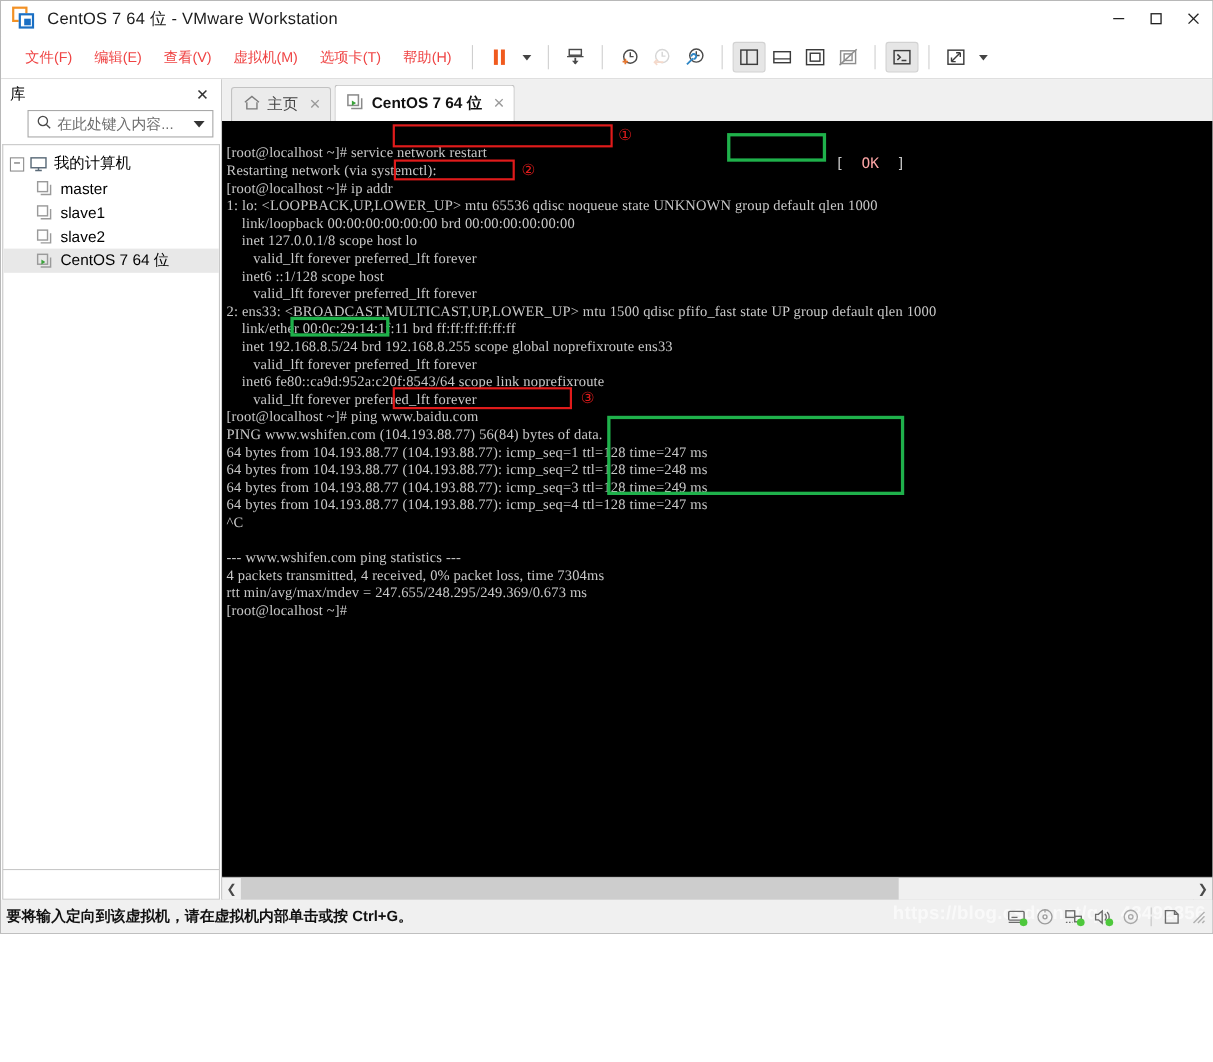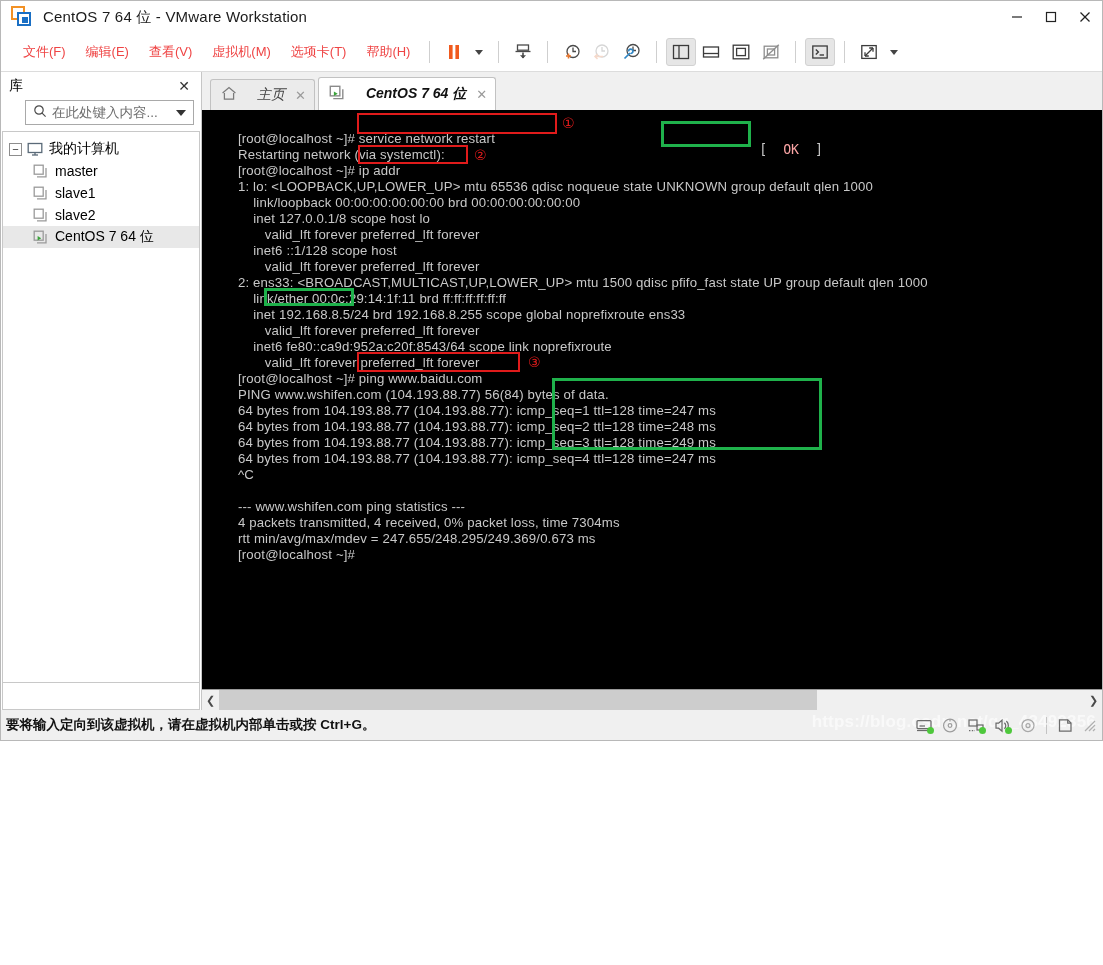--- a/index.html
+++ b/index.html
@@ -2,21 +2,21 @@
 <html><head>
 <meta charset="utf-8">
 <style>
   html,body{margin:0;padding:0;}
   body{
     width:1103px;height:965px;overflow:hidden;
     font-family:"Liberation Sans","DejaVu Sans",sans-serif;
     font-size:13px;color:#000;background:#ffffff;
     -webkit-font-smoothing:antialiased;
   }
-  .app{position:relative;width:1103px;height:741px;background:#fff;
+  .app{position:relative;width:1103px;height:849px;background:#fff;
        border:1px solid #b8b8b8;box-sizing:border-box;display:flex;flex-direction:column;}
 
   
   .titlebar{height:32px;flex:0 0 32px;display:flex;align-items:center;background:#ffffff;}
   .title-icon{width:22px;height:22px;margin-left:10px;margin-right:10px;position:relative;flex:0 0 22px;}
   .title-icon .sq1{position:absolute;left:0;top:0;width:14px;height:14px;border:2.5px solid #f29125;box-sizing:border-box;}
   .title-icon .sq2{position:absolute;left:6px;top:6px;width:14px;height:14px;border:2.5px solid #1a6fc4;box-sizing:border-box;background:#fff;}
   .title-icon .sq2 i{position:absolute;left:3px;top:3px;width:6px;height:6px;background:#1a6fc4;display:block;}
   .title-text{font-size:15px;color:#1b1b1b;letter-spacing:0.2px;}
   .win-btns{margin-left:auto;display:flex;height:32px;}
@@ -49,28 +49,28 @@
   .tree-row .ic{margin-right:6px;flex:0 0 auto;display:flex;align-items:center;}
   .tree-child{padding-left:30px;}
   .lib-bottom{height:26px;border:1px solid #c8c8c8;border-top:1px solid #c8c8c8;margin:0 1px;}
 
   
   .right{flex:1 1 auto;display:flex;flex-direction:column;min-width:0;background:#f0f0f0;}
   .tabstrip{height:38px;flex:0 0 38px;display:flex;align-items:flex-end;background:#f0f0f0;padding-left:8px;}
   .tab{height:30px;display:flex;align-items:center;padding:0 8px 0 10px;border:1px solid #c2c2c2;border-bottom:none;
        background:#ebebeb;border-radius:3px 3px 0 0;margin-right:3px;font-size:14px;color:#444;}
   .tab.active{background:#ffffff;color:#111;font-weight:bold;height:32px;}
-  .tab .tlabel{margin:0 10px 0 20px;white-space:nowrap;font-style:italic;}
+  .tab .tlabel{margin:0 10px 0 6px;white-space:nowrap;}
   .tab .tclose{color:#9a9a9a;font-size:13px;}
 
   
   .vmarea{flex:1 1 auto;display:flex;flex-direction:column;min-height:0;background:#000;position:relative;}
   .term{flex:1 1 auto;position:relative;background:#000;overflow:hidden;}
-  .termtext{position:absolute;left:0;top:8px;font-family:Liberation Sans, sans-serif;
-            font-size:13.2px;line-height:16px;color:#c8c8c8;white-space:pre;letter-spacing:0.15px;margin-left:32px;}
+  .termtext{position:absolute;left:0;top:8px;font-family:Liberation Serif, serif;
+            font-size:13.2px;line-height:16px;color:#c8c8c8;white-space:pre;letter-spacing:0.15px;}
   .hl{position:absolute;box-sizing:border-box;pointer-events:none;}
   .hl.red{border:2px solid #e01b1b;}
   .hl.green{border:3px solid #1fb14b;}
   .marker{position:absolute;color:#e01b1b;font-family:"DejaVu Sans","Liberation Sans",sans-serif;font-size:14px;}
   .okbox{position:absolute;font-family:"DejaVu Sans Mono","Liberation Mono",monospace;font-size:13.2px;
          line-height:16px;color:#c8c8c8;white-space:pre;}
   .okbox b{color:#fca5a5;font-weight:normal;}
 
   
   .hscroll{height:20px;flex:0 0 20px;display:flex;align-items:stretch;background:#f0f0f0;border-top:1px solid #9a9a9a;}

